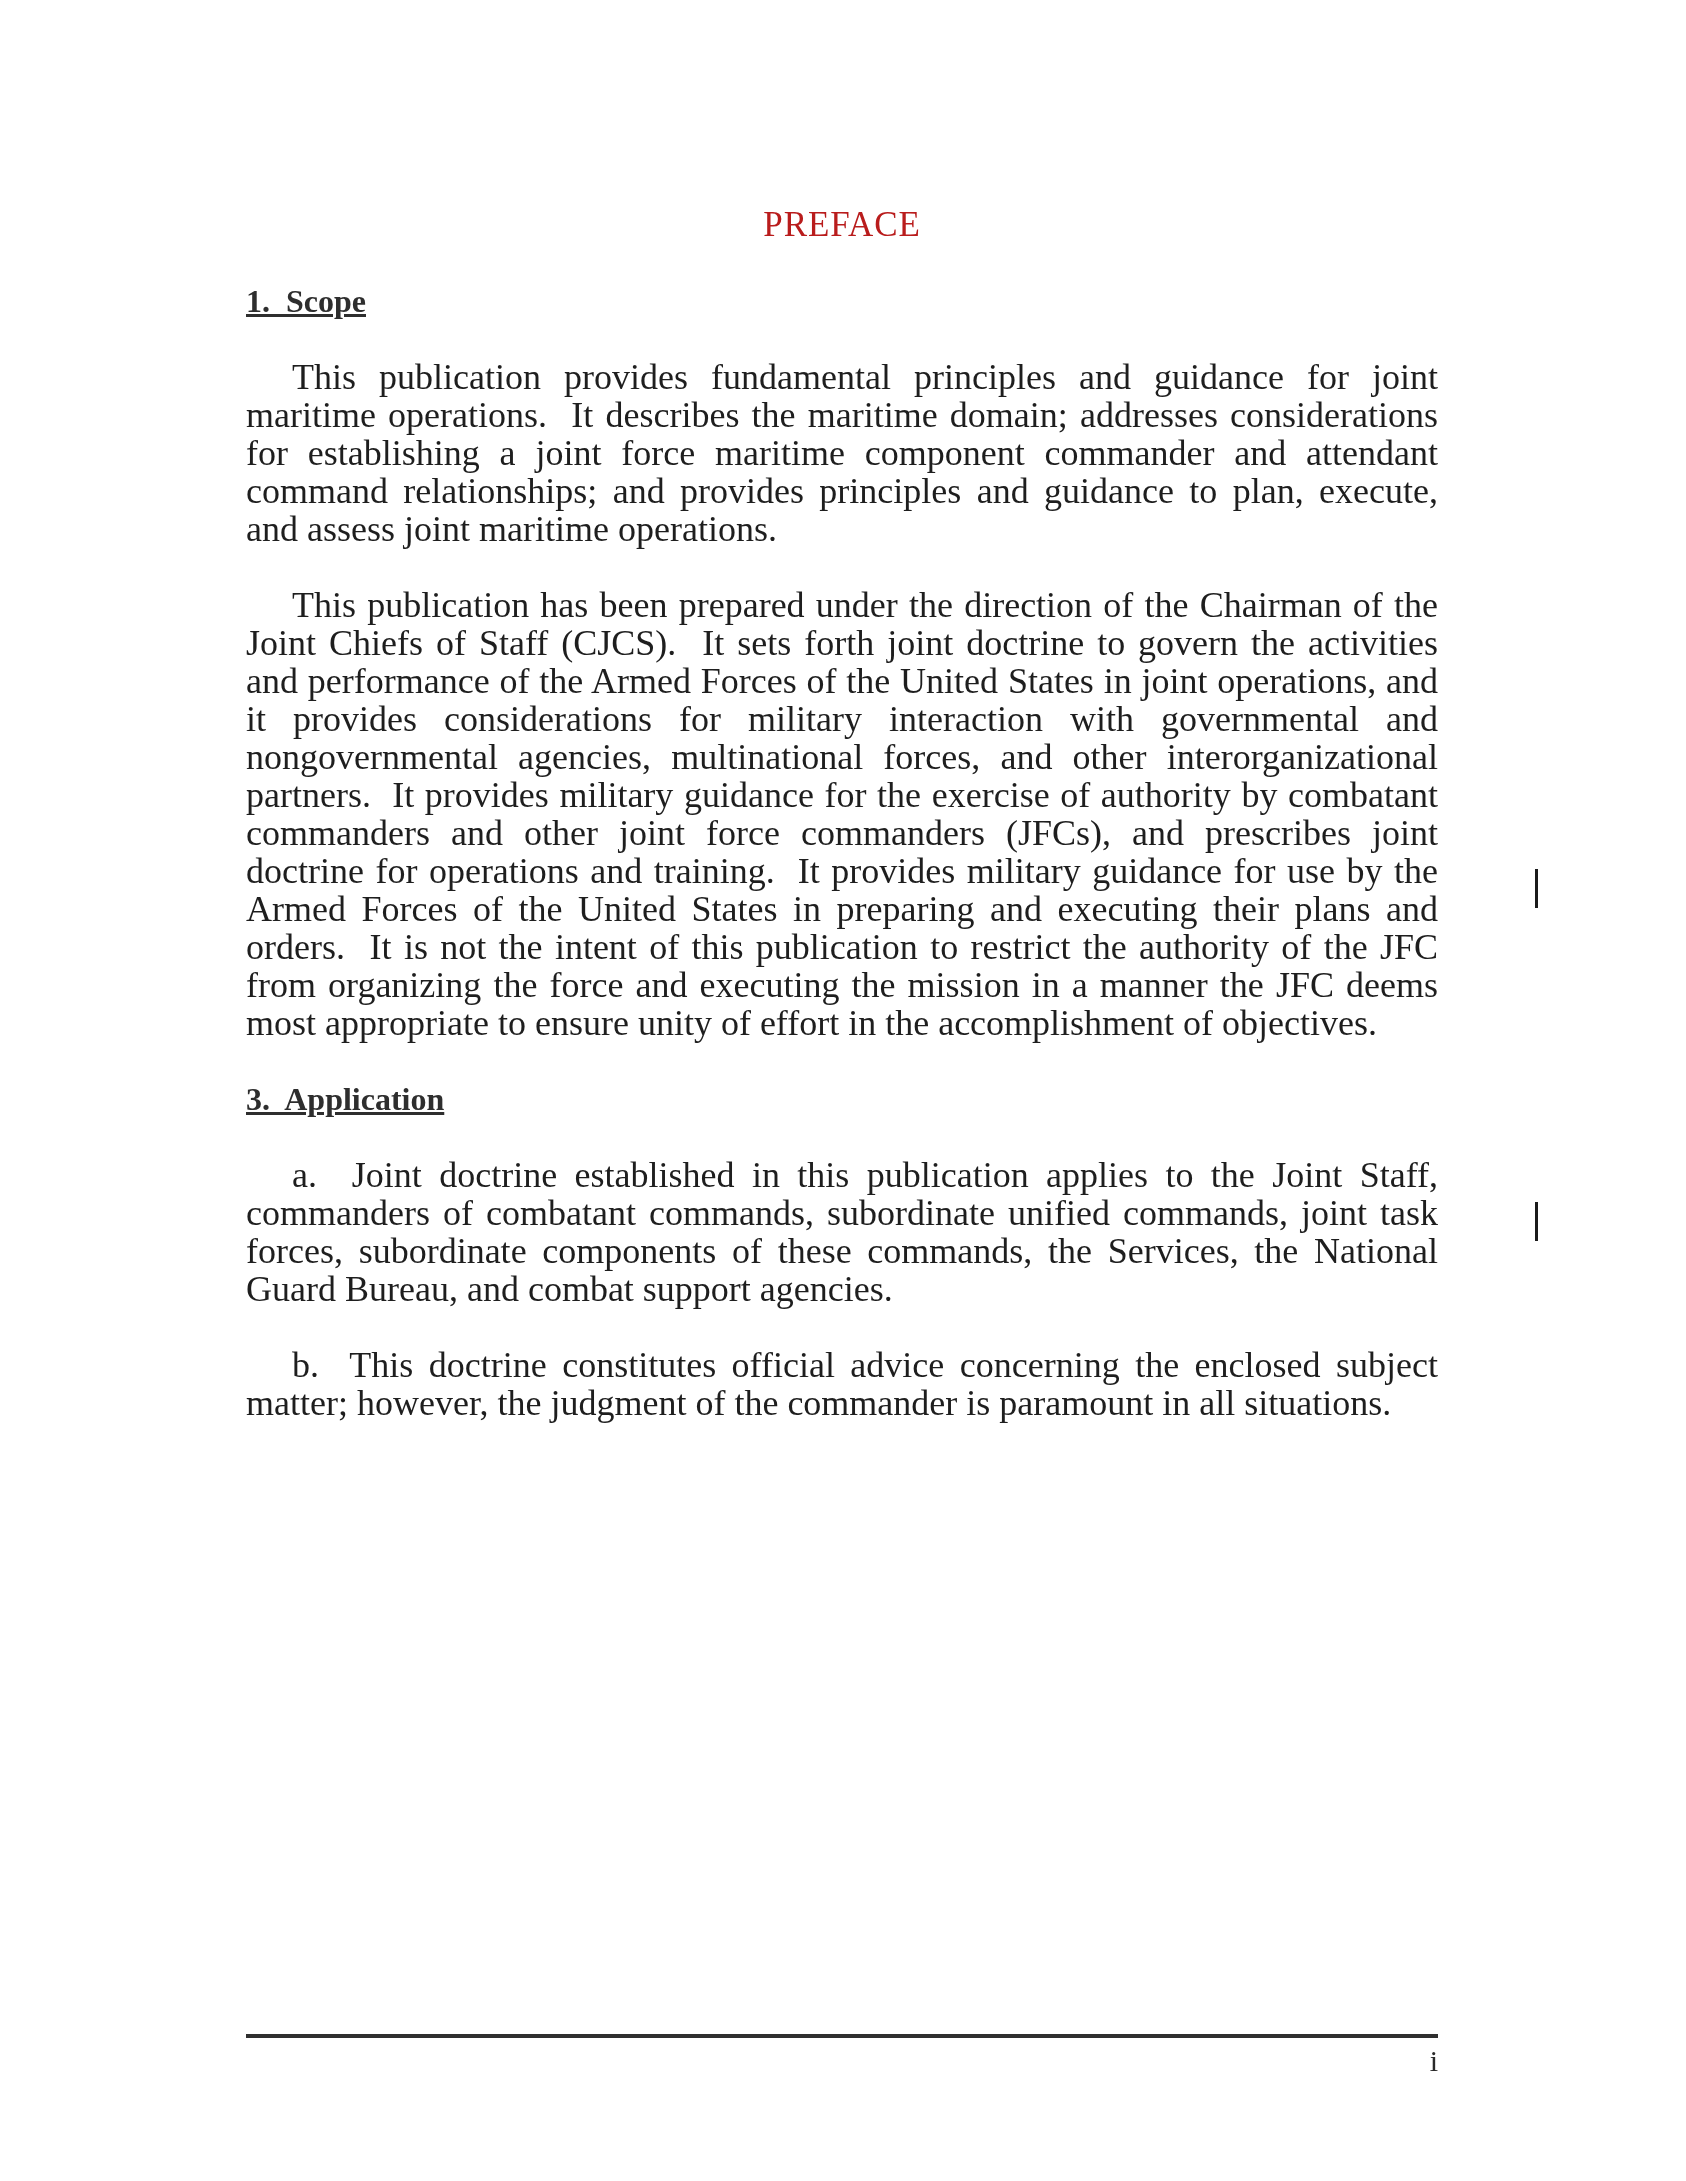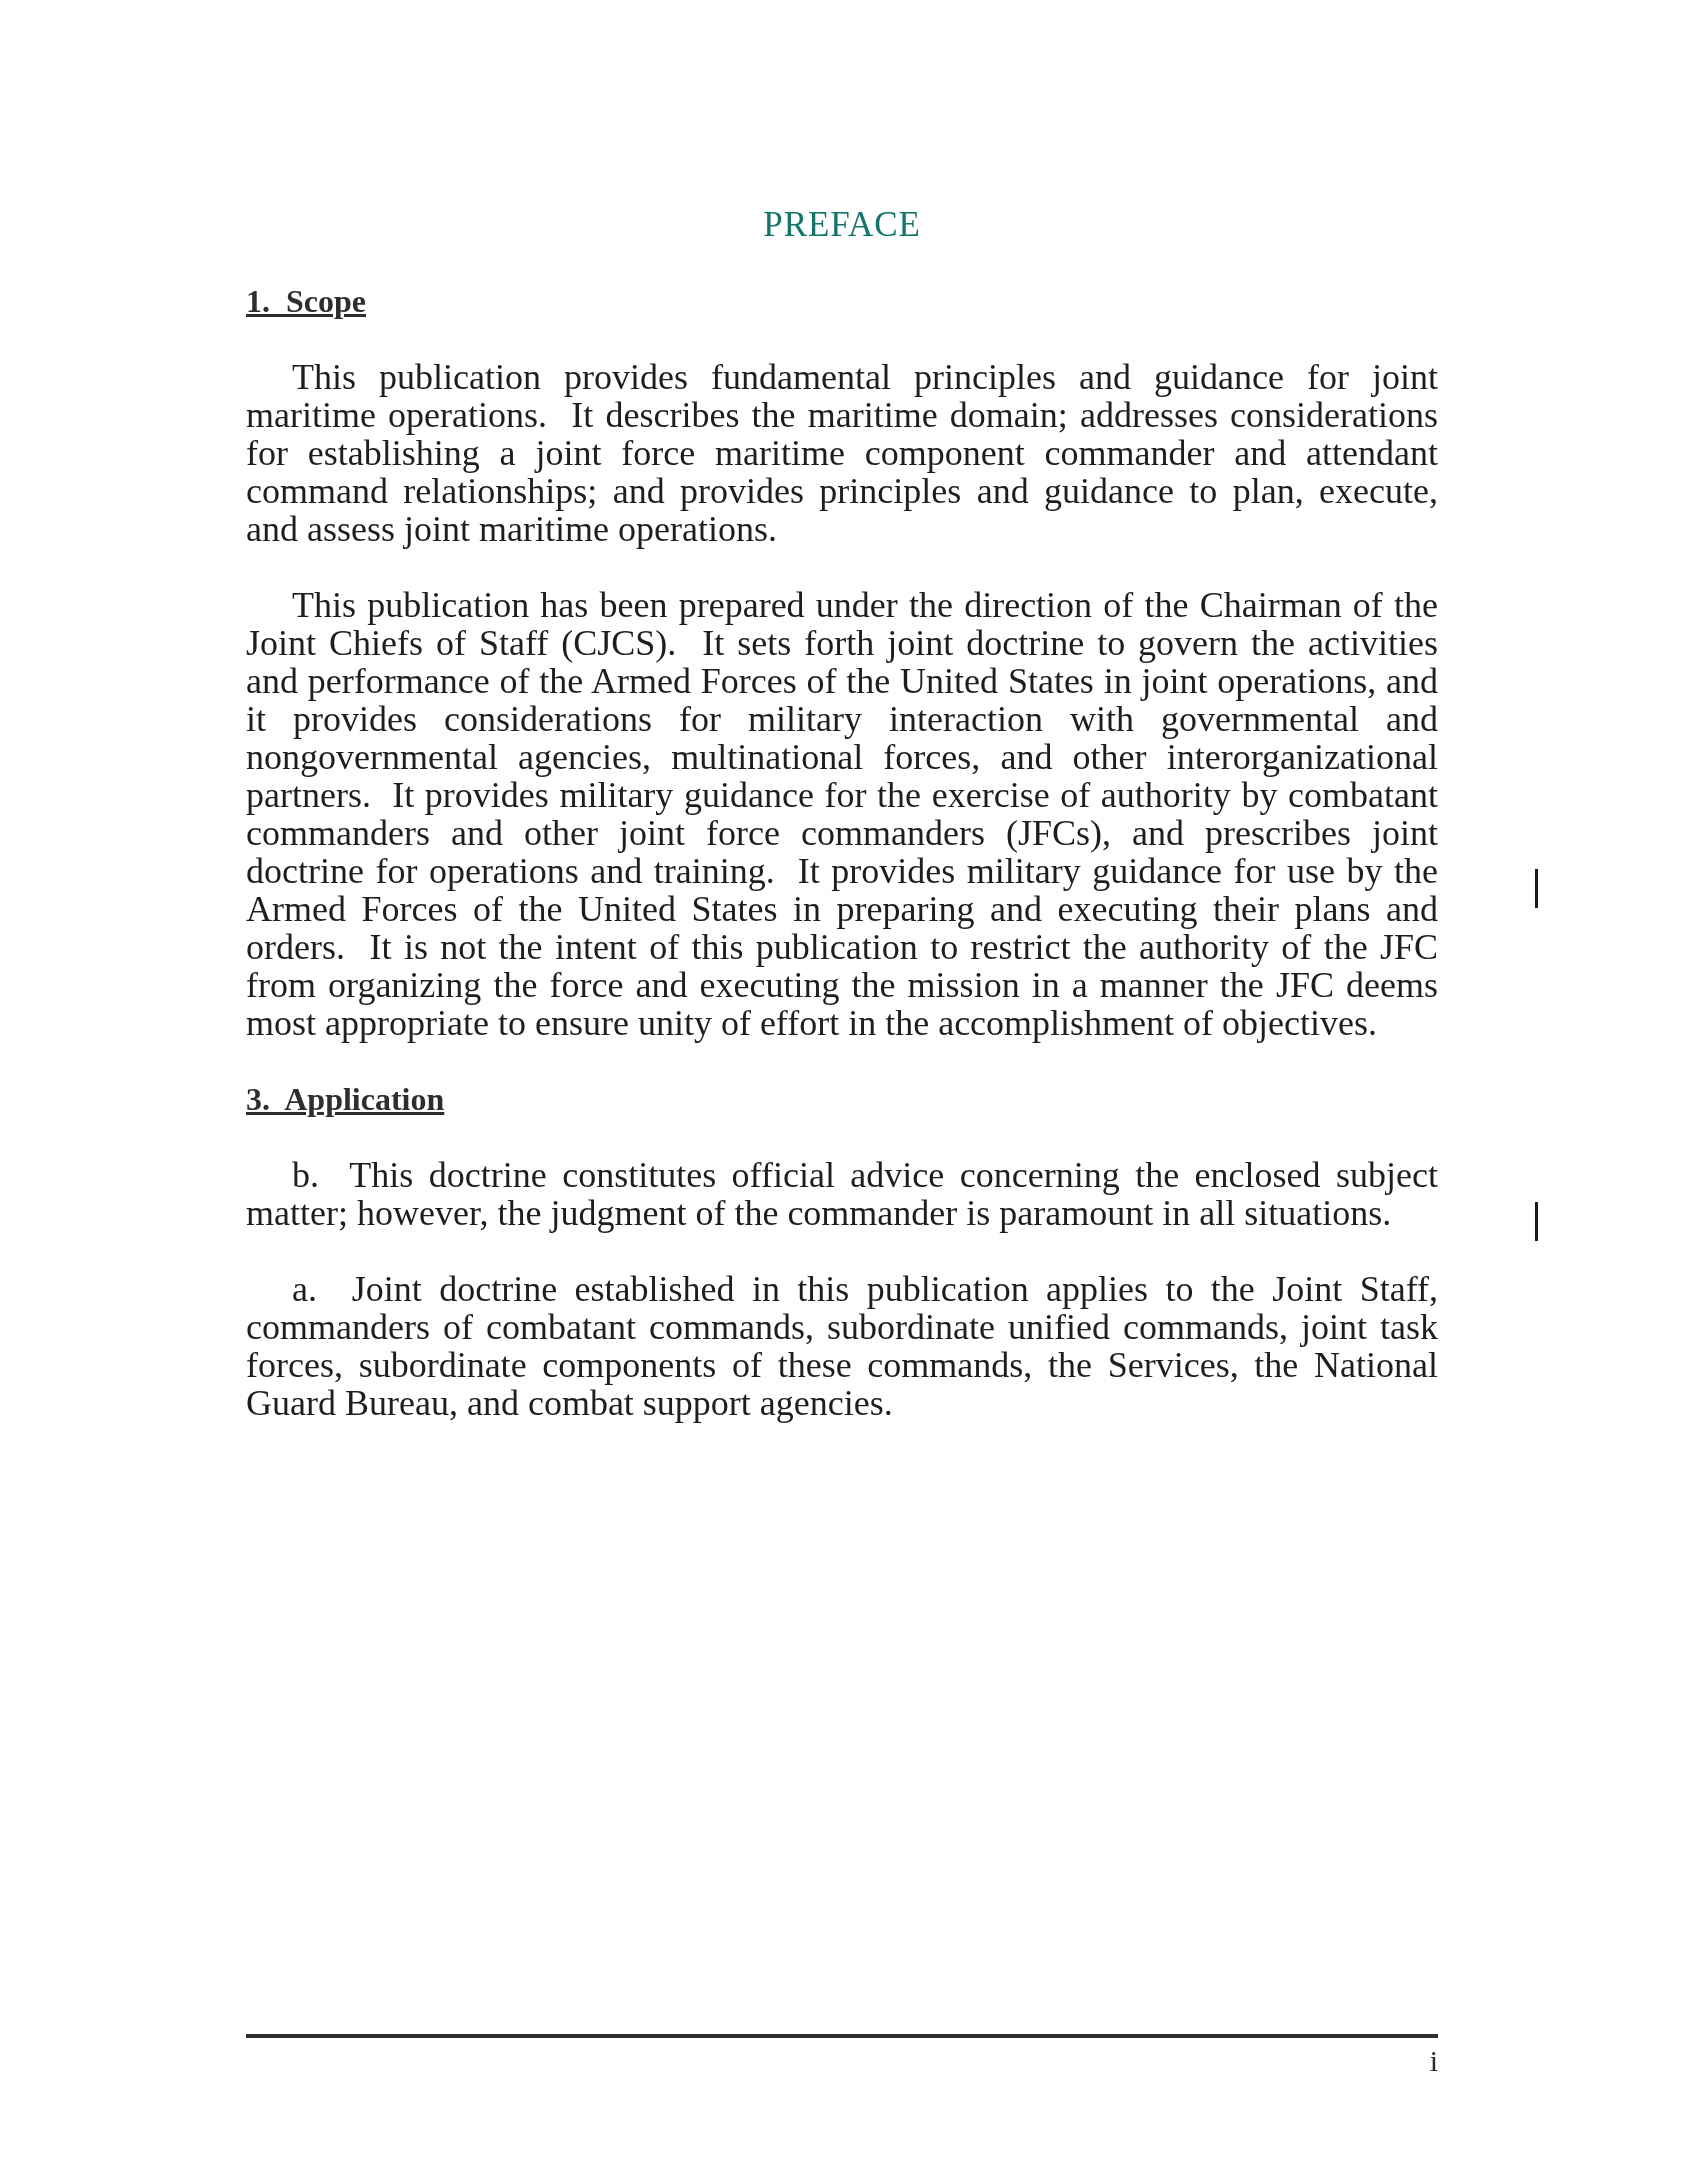--- a/index.html
+++ b/index.html
@@ -19,21 +19,21 @@
   .content {
     position: absolute;
     left: 246px;
     top: 205px;
     width: 1192px;
   }
   .doc-title {
     font-size: 35px;
     line-height: 40px;
     font-weight: normal;
-    color: #0f766e;
+    color: #b91c1c;
     text-align: center;
     margin: 0 0 37px 0;
     letter-spacing: 0.9px;
   }
   .sec-heading {
     font-size: 32px;
     line-height: 38px;
     font-weight: bold;
     color: #2e2e2e;
     margin: 0 0 38px 0;
@@ -87,22 +87,22 @@
       <h2 class="sec-heading">1.&nbsp; Scope</h2>
       <p class="body-para">This publication provides fundamental principles and guidance for joint maritime operations.&nbsp; It describes the maritime domain; addresses considerations for establishing a joint force maritime component commander and attendant command relationships; and provides principles and guidance to plan, execute, and assess joint maritime operations.</p>
     </section>
 
     <section>
       <p class="body-para">This publication has been prepared under the direction of the Chairman of the Joint Chiefs of Staff (CJCS).&nbsp; It sets forth joint doctrine to govern the activities and performance of the Armed Forces of the United States in joint operations, and it provides considerations for military interaction with governmental and nongovernmental agencies, multinational forces, and other interorganizational partners.&nbsp; It provides military guidance for the exercise of authority by combatant commanders and other joint force commanders (JFCs), and prescribes joint doctrine for operations and training.&nbsp; It provides military guidance for use by the Armed Forces of the United States in preparing and executing their plans and orders.&nbsp; It is not the intent of this publication to restrict the authority of the JFC from organizing the force and executing the mission in a manner the JFC deems most appropriate to ensure unity of effort in the accomplishment of objectives.</p>
     </section>
 
     <section>
       <h2 class="sec-heading">3.&nbsp; Application</h2>
+      <p class="body-para">a.&nbsp; Joint doctrine established in this publication applies to the Joint Staff, commanders of combatant commands, subordinate unified commands, joint task forces, subordinate components of these commands, the Services, the National Guard Bureau, and combat support agencies.</p>
       <p class="body-para">b.&nbsp; This doctrine constitutes official advice concerning the enclosed subject matter; however, the judgment of the commander is paramount in all situations.</p>
-      <p class="body-para">a.&nbsp; Joint doctrine established in this publication applies to the Joint Staff, commanders of combatant commands, subordinate unified commands, joint task forces, subordinate components of these commands, the Services, the National Guard Bureau, and combat support agencies.</p>
     </section>
 
   </div>
 
   <div class="change-bar bar-1"></div>
   <div class="change-bar bar-2"></div>
 
   <div class="footer-rule"></div>
   <div class="page-number">i</div>
 

